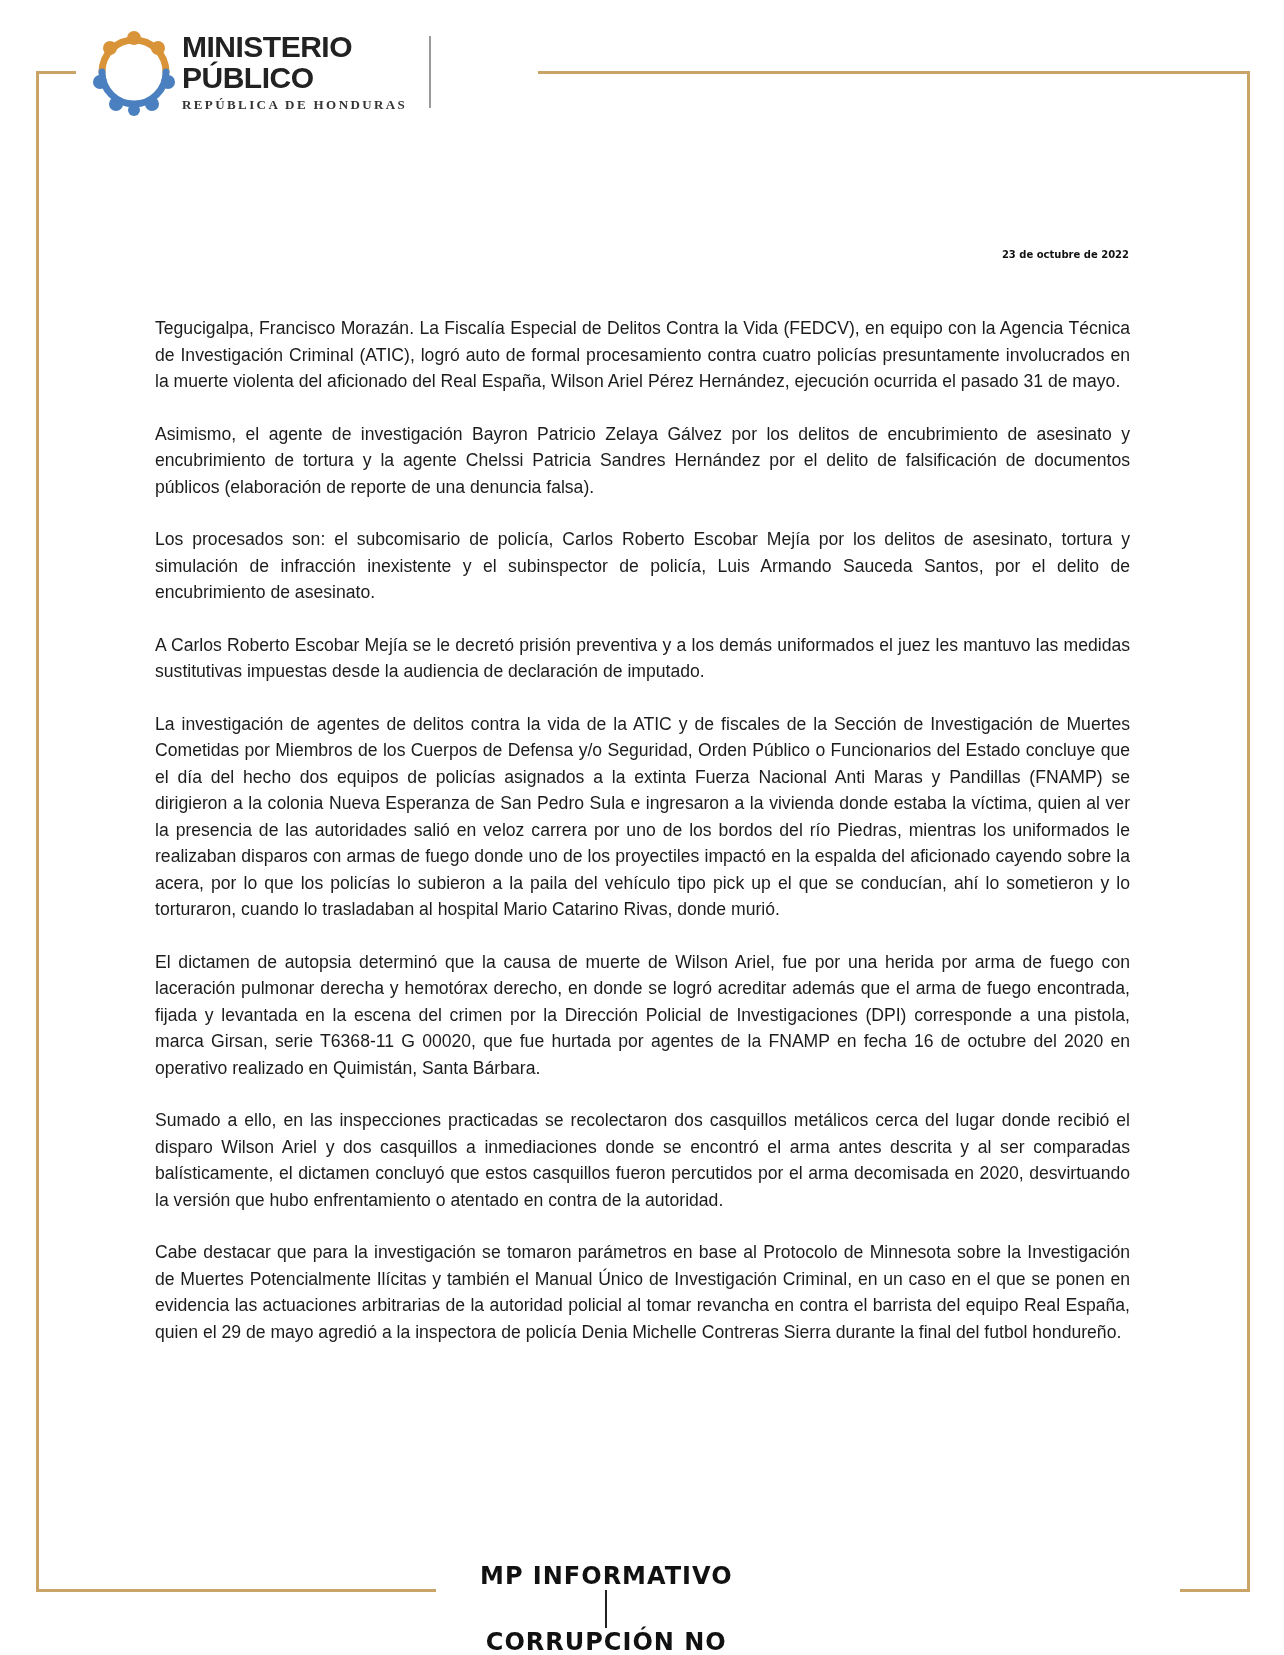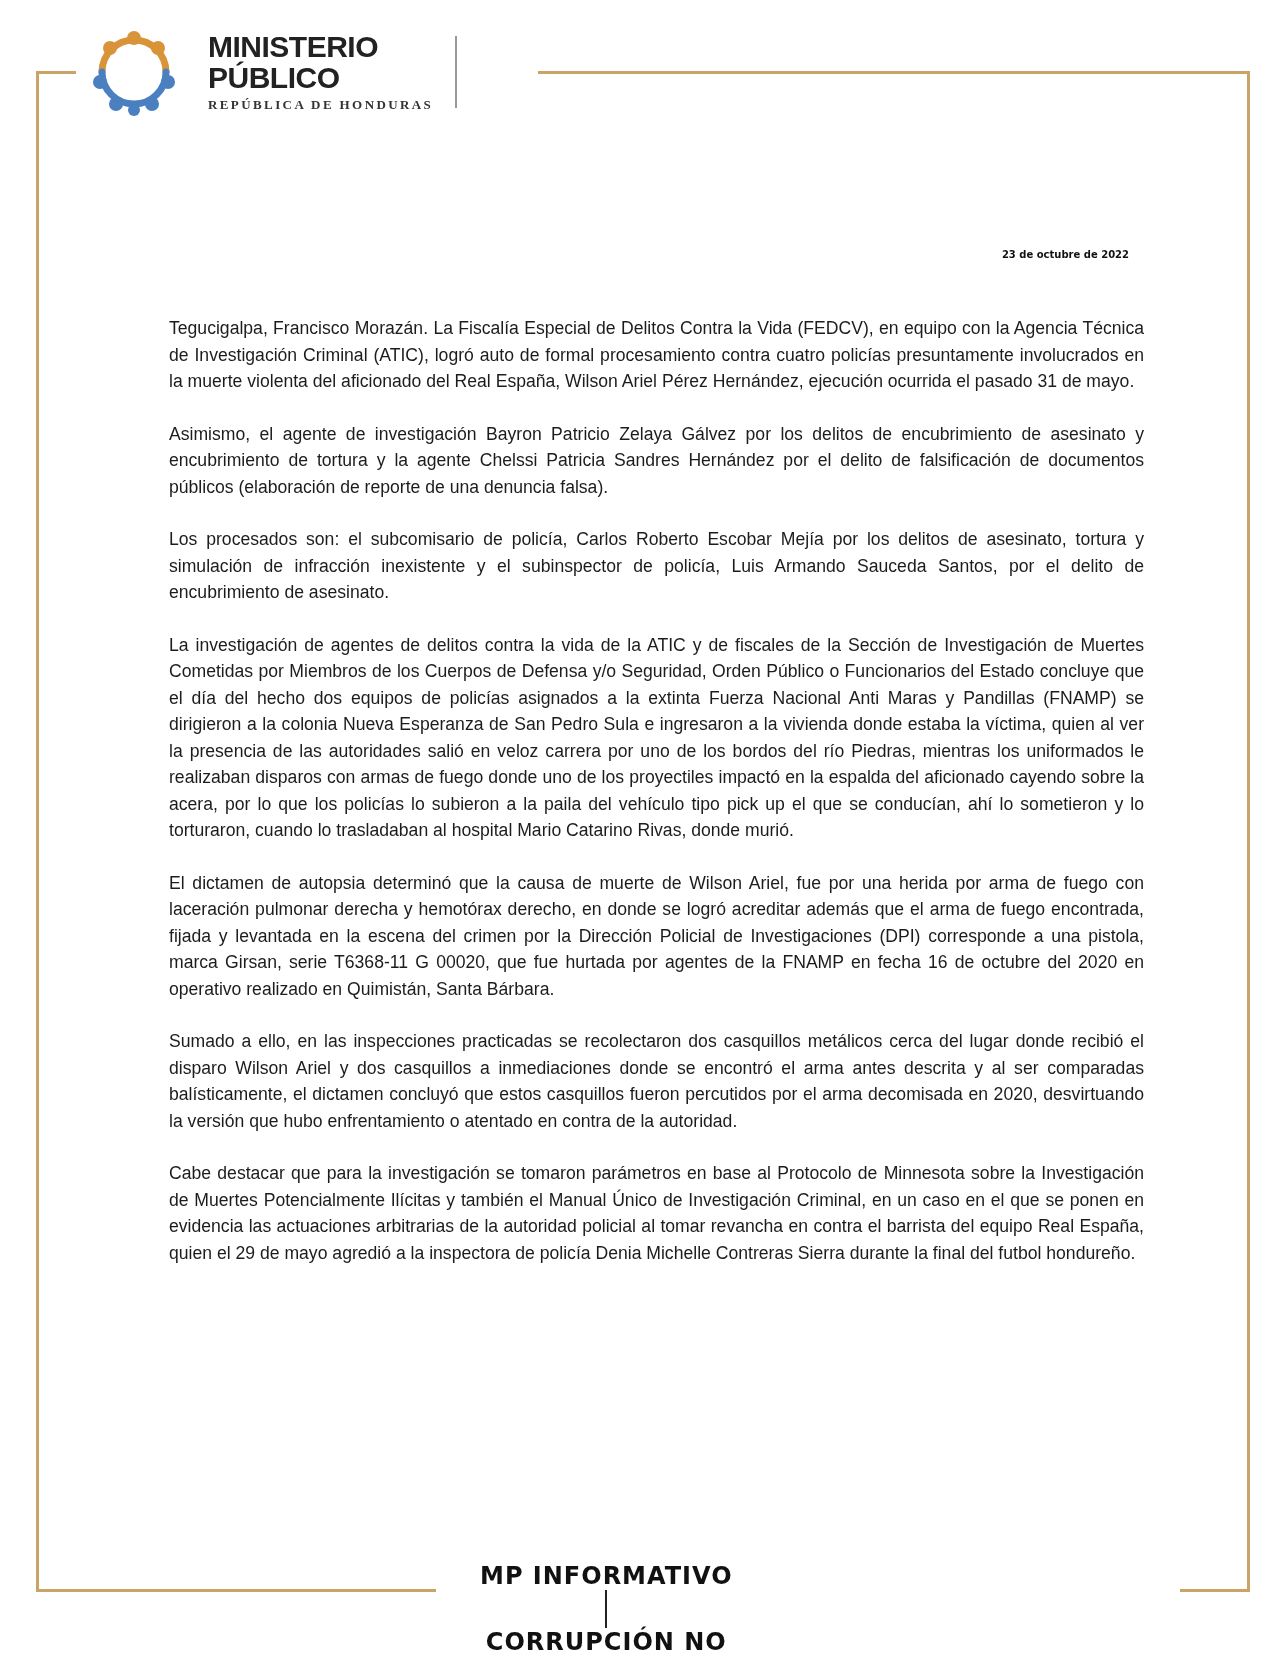--- a/index.html
+++ b/index.html
@@ -11,37 +11,37 @@
   
   .top-left-h { left: 36px; top: 71px; width: 40px; height: 3px; }
   .top-right-h { left: 538px; top: 71px; width: 712px; height: 3px; }
   .left-v { left: 36px; top: 71px; width: 3px; height: 1521px; }
   .right-v { left: 1247px; top: 71px; width: 3px; height: 1521px; }
   .bottom-left-h { left: 36px; top: 1589px; width: 400px; height: 3px; }
   .bottom-right-h { left: 1180px; top: 1589px; width: 70px; height: 3px; }
 
   .header { position: absolute; left: 88px; top: 22px; height: 100px; display: flex; align-items: center; }
   .mp-logo { width: 92px; height: 92px; position: relative; }
-  .mp-text { margin-left: 28px; display: flex; flex-direction: column; }
+  .mp-text { margin-left: 2px; display: flex; flex-direction: column; }
   .mp-line { font-family: "Liberation Sans", sans-serif; font-weight: bold; font-size: 30px; line-height: 31px; color: #222; letter-spacing: -0.5px; }
   .mp-sub { font-family: "Liberation Serif", serif; font-size: 13px; letter-spacing: 2.4px; color: #333; margin-top: 4px; font-weight: bold; }
   .header-divider { width: 2px; height: 72px; background: #999; margin-left: 22px; margin-right: 26px; }
   .atic-logo { width: 92px; height: 104px; position: relative; }
 
   .title {
     position: absolute; left: 140px; top: 148px; width: 1000px; text-align: center;
     color: #4a74b0; font-weight: bold; font-size: 29px; line-height: 38px;
   }
   .date {
     position: absolute; right: 155px; top: 249px; font-weight: bold; font-size: 10px; color: #111;
     font-family: "DejaVu Sans", sans-serif;
   }
   .body {
     position: absolute; left: 155px; top: 315px; width: 975px;
-    font-family: "Liberation Sans", sans-serif; font-size: 17.6px; line-height: 26.5px; color: #1c1c1c; margin-left: 14px;
+    font-family: "Liberation Sans", sans-serif; font-size: 17.6px; line-height: 26.5px; color: #1c1c1c;
   }
   .body p { margin: 0 0 26px 0; text-align: justify; }
   .footer {
     position: absolute; left: 480px; top: 1562px; display: flex; align-items: center;
     font-family: "DejaVu Sans", sans-serif; font-weight: bold; font-size: 24px; color: #111; letter-spacing: 1px; flex-direction: column;
   }
   .footer-sep { width: 2px; height: 38px; background: #222; margin: 0 22px; }
 </style>
 </head>
 <body>
@@ -84,20 +84,21 @@
 
 <div class="title">
 </div>
 
 <div class="date">23 de octubre de 2022</div>
 
 <div class="body">
   <p>Tegucigalpa, Francisco Morazán. La Fiscalía Especial de Delitos Contra la Vida (FEDCV), en equipo con la Agencia Técnica de Investigación Criminal (ATIC), logró auto de formal procesamiento contra cuatro policías presuntamente involucrados en la muerte violenta del aficionado del Real España, Wilson Ariel Pérez Hernández, ejecución ocurrida el pasado 31 de mayo.</p>
   <p>Asimismo, el agente de investigación Bayron Patricio Zelaya Gálvez por los delitos de encubrimiento de asesinato y encubrimiento de tortura y la agente Chelssi Patricia Sandres Hernández por el delito de falsificación de documentos públicos (elaboración de reporte de una denuncia falsa).</p>
   <p>Los procesados son: el subcomisario de policía, Carlos Roberto Escobar Mejía por los delitos de asesinato, tortura y simulación de infracción inexistente y el subinspector de policía, Luis Armando Sauceda Santos, por el delito de encubrimiento de asesinato.</p>
+  <p>A Carlos Roberto Escobar Mejía se le decretó prisión preventiva y a los demás uniformados el juez les mantuvo las medidas sustitutivas impuestas desde la audiencia de declaración de imputado.</p>
   <p>La investigación de agentes de delitos contra la vida de la ATIC y de fiscales de la Sección de Investigación de Muertes Cometidas por Miembros de los Cuerpos de Defensa y/o Seguridad, Orden Público o Funcionarios del Estado concluye que el día del hecho dos equipos de policías asignados a la extinta Fuerza Nacional Anti Maras y Pandillas (FNAMP) se dirigieron a la colonia Nueva Esperanza de San Pedro Sula e ingresaron a la vivienda donde estaba la víctima, quien al ver la presencia de las autoridades salió en veloz carrera por uno de los bordos del río Piedras, mientras los uniformados le realizaban disparos con armas de fuego donde uno de los proyectiles impactó en la espalda del aficionado cayendo sobre la acera, por lo que los policías lo subieron a la paila del vehículo tipo pick up el que se conducían, ahí lo sometieron y lo torturaron, cuando lo trasladaban al hospital Mario Catarino Rivas, donde murió.</p>
   <p>El dictamen de autopsia determinó que la causa de muerte de Wilson Ariel, fue por una herida por arma de fuego con laceración pulmonar derecha y hemotórax derecho, en donde se logró acreditar además que el arma de fuego encontrada, fijada y levantada en la escena del crimen por la Dirección Policial de Investigaciones (DPI) corresponde a una pistola, marca Girsan, serie T6368-11 G 00020, que fue hurtada por agentes de la FNAMP en fecha 16 de octubre del 2020 en operativo realizado en Quimistán, Santa Bárbara.</p>
   <p>Sumado a ello, en las inspecciones practicadas se recolectaron dos casquillos metálicos cerca del lugar donde recibió el disparo Wilson Ariel y dos casquillos a inmediaciones donde se encontró el arma antes descrita y al ser comparadas balísticamente, el dictamen concluyó que estos casquillos fueron percutidos por el arma decomisada en 2020, desvirtuando la versión que hubo enfrentamiento o atentado en contra de la autoridad.</p>
   <p>Cabe destacar que para la investigación se tomaron parámetros en base al Protocolo de Minnesota sobre la Investigación de Muertes Potencialmente Ilícitas y también el Manual Único de Investigación Criminal, en un caso en el que se ponen en evidencia las actuaciones arbitrarias de la autoridad policial al tomar revancha en contra el barrista del equipo Real España, quien el 29 de mayo agredió a la inspectora de policía Denia Michelle Contreras Sierra durante la final del futbol hondureño.</p>
 </div>
 
 <div class="footer">
   <span>MP INFORMATIVO</span>
   <span class="footer-sep"></span>
   <span>CORRUPCIÓN NO</span>

